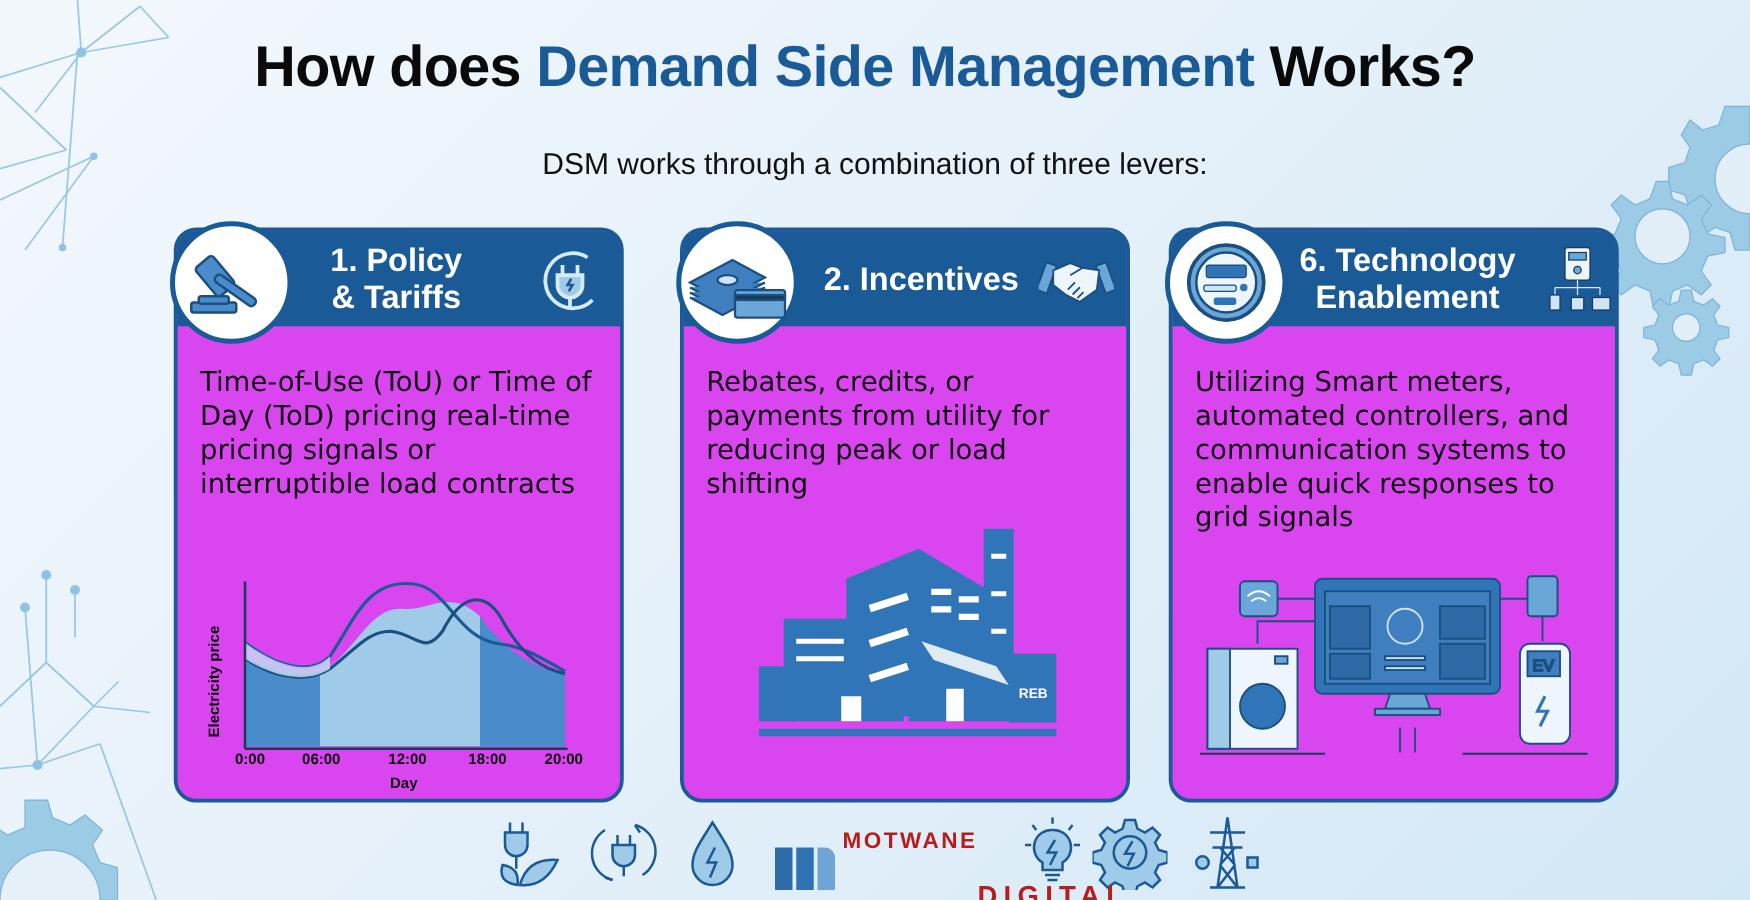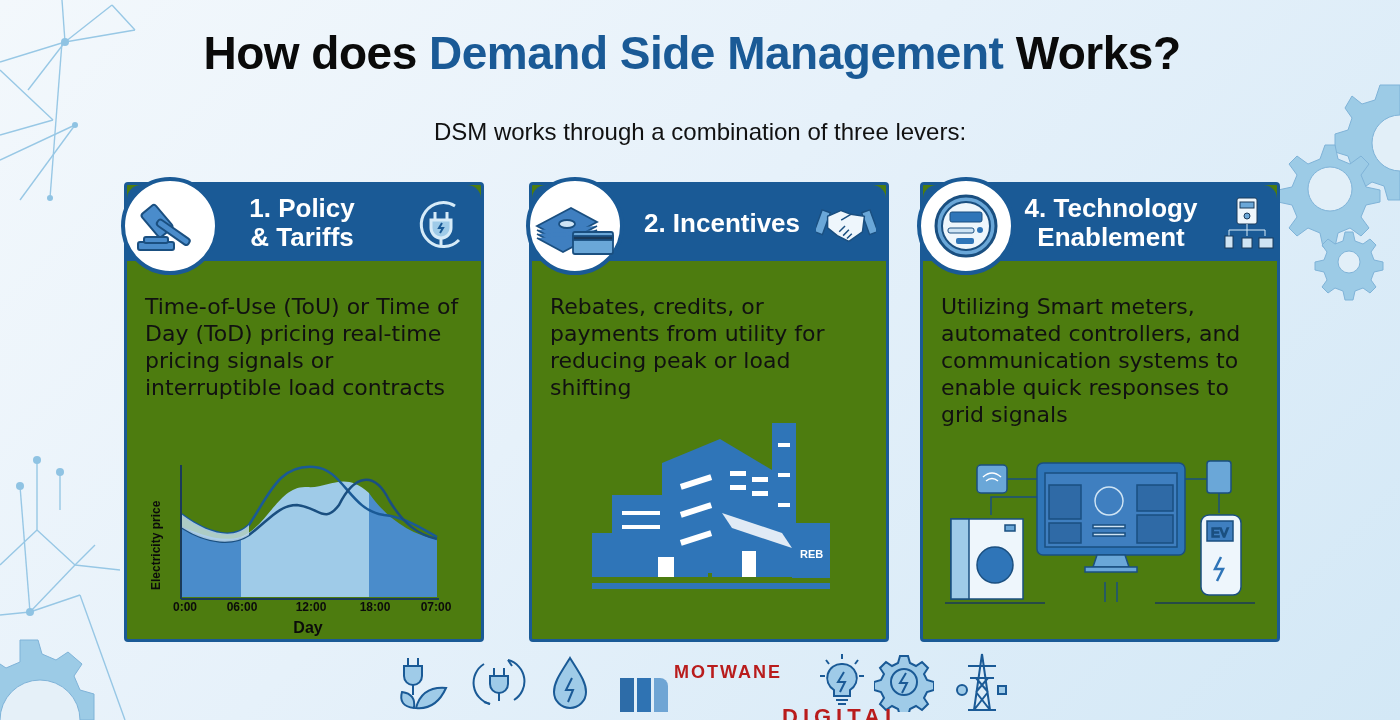--- a/index.html
+++ b/index.html
@@ -16,21 +16,21 @@
     text-align: center; font-size: 46px; font-weight: 700; letter-spacing: -0.5px;
     color: #0a0a0a;
   }
   .title .hl { color: #1a5a96; }
   .subtitle {
     position: absolute; left: 0; right: 0; top: 118px;
     text-align: center; font-size: 24px; color: #111;
   }
   .card {
     position: absolute; top: 182px; width: 360px; height: 460px;
-    background: #4d7c0f; border: 3px solid #1a5a96; border-radius: 4px; overflow: visible;
+    background: #d946ef; border: 3px solid #1a5a96; border-radius: 18px; overflow: visible; margin-left: 15px;
   }
   .card-head {
     position: absolute; left: 0; right: 0; top: 0; height: 76px;
     background: #1a5a96; border-radius: 14px 14px 0 0;
   }
   .badge {
     position: absolute; left: -6px; top: -8px; width: 98px; height: 98px;
     border-radius: 50%; background: #fff; border: 4px solid #1a5a96;
     display: flex; align-items: center; justify-content: center;
   }
@@ -44,21 +44,21 @@
     position: absolute; left: 18px; right: 10px; top: 108px;
     font-family: "DejaVu Sans", sans-serif; font-size: 22px; line-height: 27px; color: #111;
   }
   .illus { position: absolute; }
   .chart-ylabel {
     position: absolute; left: 22px; top: 285px; width: 20px; height: 150px;
     writing-mode: vertical-rl; transform: rotate(180deg);
     font-size: 12px; font-weight: 700; text-align: center;
   }
   .tick { position: absolute; top: 415px; font-size: 12px; font-weight: 700; transform: translateX(-50%); }
-  .xlabel { position: absolute; top: 434px; left: 170px; font-size: 16px; font-weight: 700; transform: translateX(-50%); }
+  .xlabel { position: absolute; top: 434px; left: 170px; font-size: 12px; font-weight: 700; transform: translateX(-50%); }
   .footer { position: absolute; left: 0; right: 0; top: 650px; height: 64px; }
   .f-icon { position: absolute; top: 2px; width: 60px; height: 60px; }
   .logo { position: absolute; left: 620px; top: 664px; display: flex; align-items: center; gap: 6px; }
   .logo-bars { display: flex; gap: 3px; }
   .logo-bars span { display: block; width: 14px; height: 34px; background: #2d6ca8; }
   .logo-bars span:nth-child(2){ background:#2f73b3;}
   .logo-bars span:nth-child(3){ background:#6fa5d4; border-radius: 0 8px 0 0;}
   .logo-text { display: flex; flex-direction: row; color: #b91c1c; font-weight: 700; line-height: 17px; }
   .logo-text .l1 { font-size: 18px; letter-spacing: 2px; }
   .logo-text .l2 { font-size: 22px; letter-spacing: 5px; margin-top: 44px; }
@@ -155,21 +155,21 @@
     <path d="M2 49 C30 70 55 75 70 60 C90 30 100 -1 135 2 C165 4 170 45 205 50 C225 52 240 62 258 72" fill="none" stroke="#1a5a96" stroke-width="2.5"></path>
     <path d="M2 62 C30 80 55 80 70 70 C90 55 100 40 118 40 C140 42 145 60 160 40 C175 10 195 5 210 35 C225 60 240 70 258 74" fill="none" stroke="#1a4f80" stroke-width="2.5"></path>
     <path d="M2 49 C30 70 55 75 70 60 L70 70 C55 80 30 80 2 62 Z" fill="#c6e0f2" opacity="0.8"></path>
     <line x1="2" y1="0" x2="2" y2="134" stroke="#1a3a5a" stroke-width="2"></line>
     <line x1="2" y1="134" x2="260" y2="134" stroke="#1a3a5a" stroke-width="2"></line>
   </svg>
   <span class="tick" style="left:58px;">0:00</span>
   <span class="tick" style="left:115px;">06:00</span>
   <span class="tick" style="left:184px;">12:00</span>
   <span class="tick" style="left:248px;text-align:center;">18:00</span>
-  <span class="tick" style="left:309px;">07:00</span>
+  <span class="tick" style="left:309px;">20:00</span>
   <span class="xlabel" style="left:181px;">Day</span>
 </div>
 
 <div class="card" style="left:529px;">
   <div class="card-head"></div>
   <div class="badge">
     <svg width="84" height="60" viewBox="0 0 84 60">
       <g stroke="#1a4f80" stroke-width="1.8" fill="#3f7fc0">
         <path d="M4 30 L38 12 L64 26 L30 44 Z"></path>
           <path d="M4 34 L30 48 L64 30"></path>
@@ -233,21 +233,21 @@
     <svg width="72" height="72" viewBox="0 0 72 72">
       <circle cx="36" cy="36" r="30" fill="#6aa7d8" stroke="#1a4f80" stroke-width="3"></circle>
       <circle cx="36" cy="36" r="24" fill="#eef6fc" stroke="#1a4f80" stroke-width="2"></circle>
       <rect x="20" y="22" width="32" height="10" rx="2" fill="#2f75b8" stroke="#1a4f80"></rect>
       <rect x="18" y="38" width="26" height="5" rx="2" fill="#cfe4f4" stroke="#1a4f80"></rect>
       <circle cx="50" cy="40" r="3" fill="#2f75b8"></circle>
       <rect x="26" y="48" width="18" height="6" rx="2" fill="#2f75b8"></rect>
     </svg>
   </div>
   <div class="head-title" style="left:88px; width:200px;">
-    <span>4. Technology</span>
+    <span>6. Technology</span>
     <span>Enablement</span>
   </div>
   <div class="head-icon" style="left:294px;">
     <svg width="60" height="60" viewBox="0 0 60 60">
         <g stroke="#1a3a5a" stroke-width="1">
       <rect x="20" y="4" width="20" height="26" rx="2" fill="#eef6fc"></rect>
           <rect x="23" y="8" width="14" height="6" fill="#6aa7d8"></rect>
       <circle cx="30" cy="22" r="3" fill="#6aa7d8"></circle>
       <path d="M30 30 v6 M12 36 h36 M12 36 v6 M30 36 v6 M48 36 v6" fill="none" stroke="#d6ebf8"></path>
       <rect x="8" y="42" width="8" height="12" fill="#cfe4f4"></rect>

